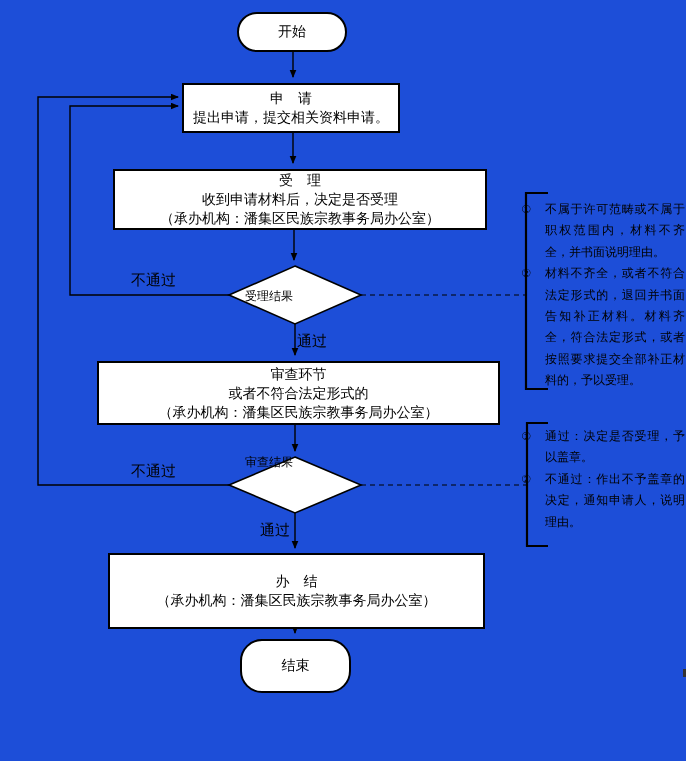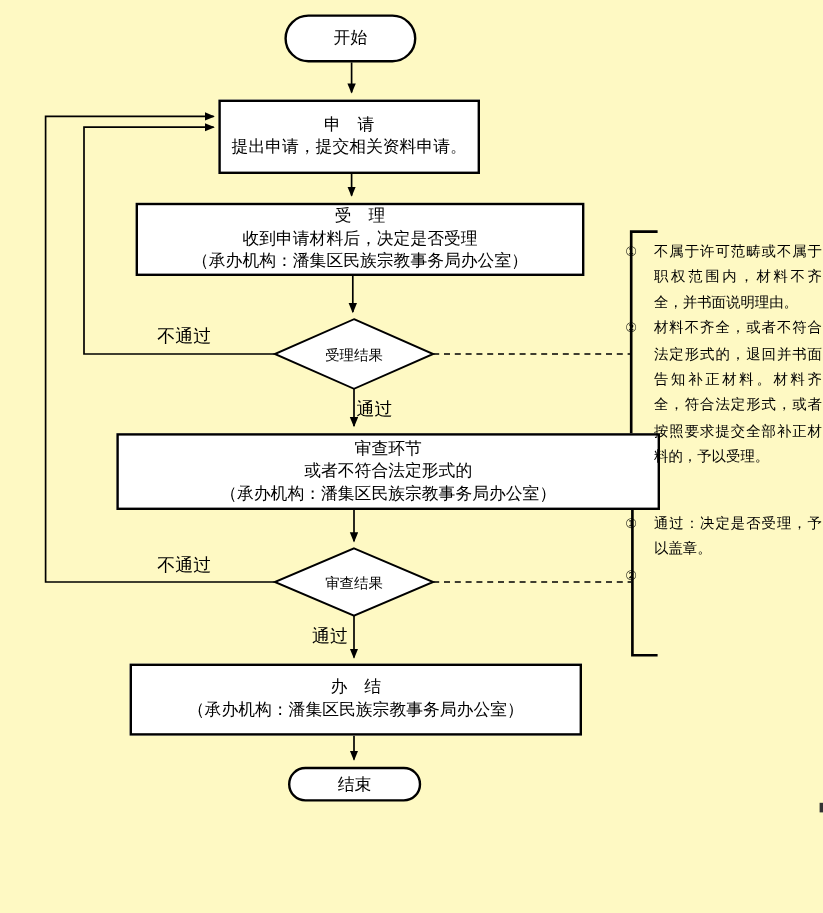--- a/index.html
+++ b/index.html
@@ -1,26 +1,26 @@
 <!DOCTYPE html>
 <html><head>
 <meta charset="utf-8">
 <style>
   html,body{margin:0;padding:0;background:#fff;}
   #canvas{
-    position:relative;width:686px;height:761px;background:#fef9c3;overflow:hidden;
+    position:relative;width:686px;height:761px;background:#1d4ed8;overflow:hidden;
     font-family:"DejaVu Sans","Liberation Sans",sans-serif;color:#000;
   }
   #connectors{position:absolute;left:0;top:0;width:686px;height:761px;}
   .node{position:absolute;box-sizing:border-box;display:flex;flex-direction:column;
         align-items:center;justify-content:center;text-align:center;background:#fff;}
   .proc{border:2px solid #000;font-size:14px;line-height:19px;}
   .terminal{border:2px solid #000;border-radius:22px;font-size:14px;}
   .edge-label{position:absolute;font-size:15px;white-space:nowrap;}
-  .diamond-label{position:absolute;width:100px;text-align:center;font-size:12px;}
+  .diamond-label{position:absolute;width:100px;font-size:12px;}
   .note{position:absolute;width:164px;font-size:12px;line-height:21.4px;}
   .note-item{display:flex;align-items:flex-start;}
   .note-num{width:24px;flex:0 0 24px;font-size:11px;}
   .note-text{flex:1;text-align:justify;}
   .stray{position:absolute;width:3px;height:8px;background:#333;}
 </style>
 </head>
 <body>
 
 <div id="canvas">
@@ -50,51 +50,51 @@
     <path d="M548,423 L527,423 L527,546 L548,546" fill="none" stroke="#000" stroke-width="2.2"></path>
 
     <polygon points="295,266 361,295 295,324 229,295" fill="#fff" stroke="#000" stroke-width="1.6"></polygon>
     <polygon points="295,457 361,485 295,513 229,485" fill="#fff" stroke="#000" stroke-width="1.6"></polygon>
   </svg>
 
   <div class="node terminal" style="left:237px;top:12px;width:110px;height:40px;">
     <div>开始</div>
   </div>
 
-  <div class="node proc" style="left:182px;top:83px;width:218px;height:62px;">
+  <div class="node proc" style="left:182px;top:83px;width:218px;height:50px;">
     <div>申　请</div>
     <div>提出申请，提交相关资料申请。</div>
   </div>
 
   <div class="node proc" style="left:113px;top:169px;width:374px;height:61px;text-align:right;">
     <div>受　理</div>
     <div>收到申请材料后，决定是否受理</div>
     <div>（承办机构：潘集区民族宗教事务局办公室）</div>
   </div>
 
   <div class="diamond-label" style="left:245px;top:288px;">受理结果</div>
-  <div class="diamond-label" style="left:245px;top:478px;">审查结果</div>
+  <div class="diamond-label" style="left:245px;top:454px;">审查结果</div>
 
   <div class="edge-label" style="left:131px;top:271px;">不通过</div>
   <div class="edge-label" style="left:297px;top:332px;">通过</div>
   <div class="edge-label" style="left:131px;top:462px;">不通过</div>
   <div class="edge-label" style="left:260px;top:521px;">通过</div>
 
-  <div class="node proc" style="left:97px;top:361px;width:453px;height:64px;text-align:center;">
+  <div class="node proc" style="left:97px;top:361px;width:403px;height:64px;text-align:center;">
     <div>审查环节</div>
     <div>或者不符合法定形式的</div>
     <div>（承办机构：潘集区民族宗教事务局办公室）</div>
   </div>
 
-  <div class="node proc" style="left:108px;top:553px;width:377px;height:60px;">
+  <div class="node proc" style="left:108px;top:553px;width:377px;height:76px;">
     <div>办　结</div>
     <div>（承办机构：潘集区民族宗教事务局办公室）</div>
   </div>
 
-  <div class="node terminal" style="left:240px;top:639px;width:111px;height:29px;">
+  <div class="node terminal" style="left:240px;top:639px;width:111px;height:54px;">
     <div>结束</div>
   </div>
 
   <div class="note" style="left:521px;top:199px;">
     <div class="note-item">
       <span class="note-num">①</span>
       <span class="note-text">不属于许可范畴或不属于职权范围内，材料不齐全，并书面说明理由。</span>
     </div>
     <div class="note-item">
       <span class="note-num">②</span>
@@ -102,18 +102,19 @@
     </div>
   </div>
 
   <div class="note" style="left:521px;top:426px;">
     <div class="note-item">
       <span class="note-num">①</span>
       <span class="note-text">通过：决定是否受理，予以盖章。</span>
     </div>
     <div class="note-item">
       <span class="note-num">②</span>
+      <span class="note-text">不通过：作出不予盖章的决定，通知申请人，说明理由。</span>
     </div>
   </div>
 
   <div class="stray" style="left:683px;top:669px;"></div>
 
 </div>
 
 </body></html>

